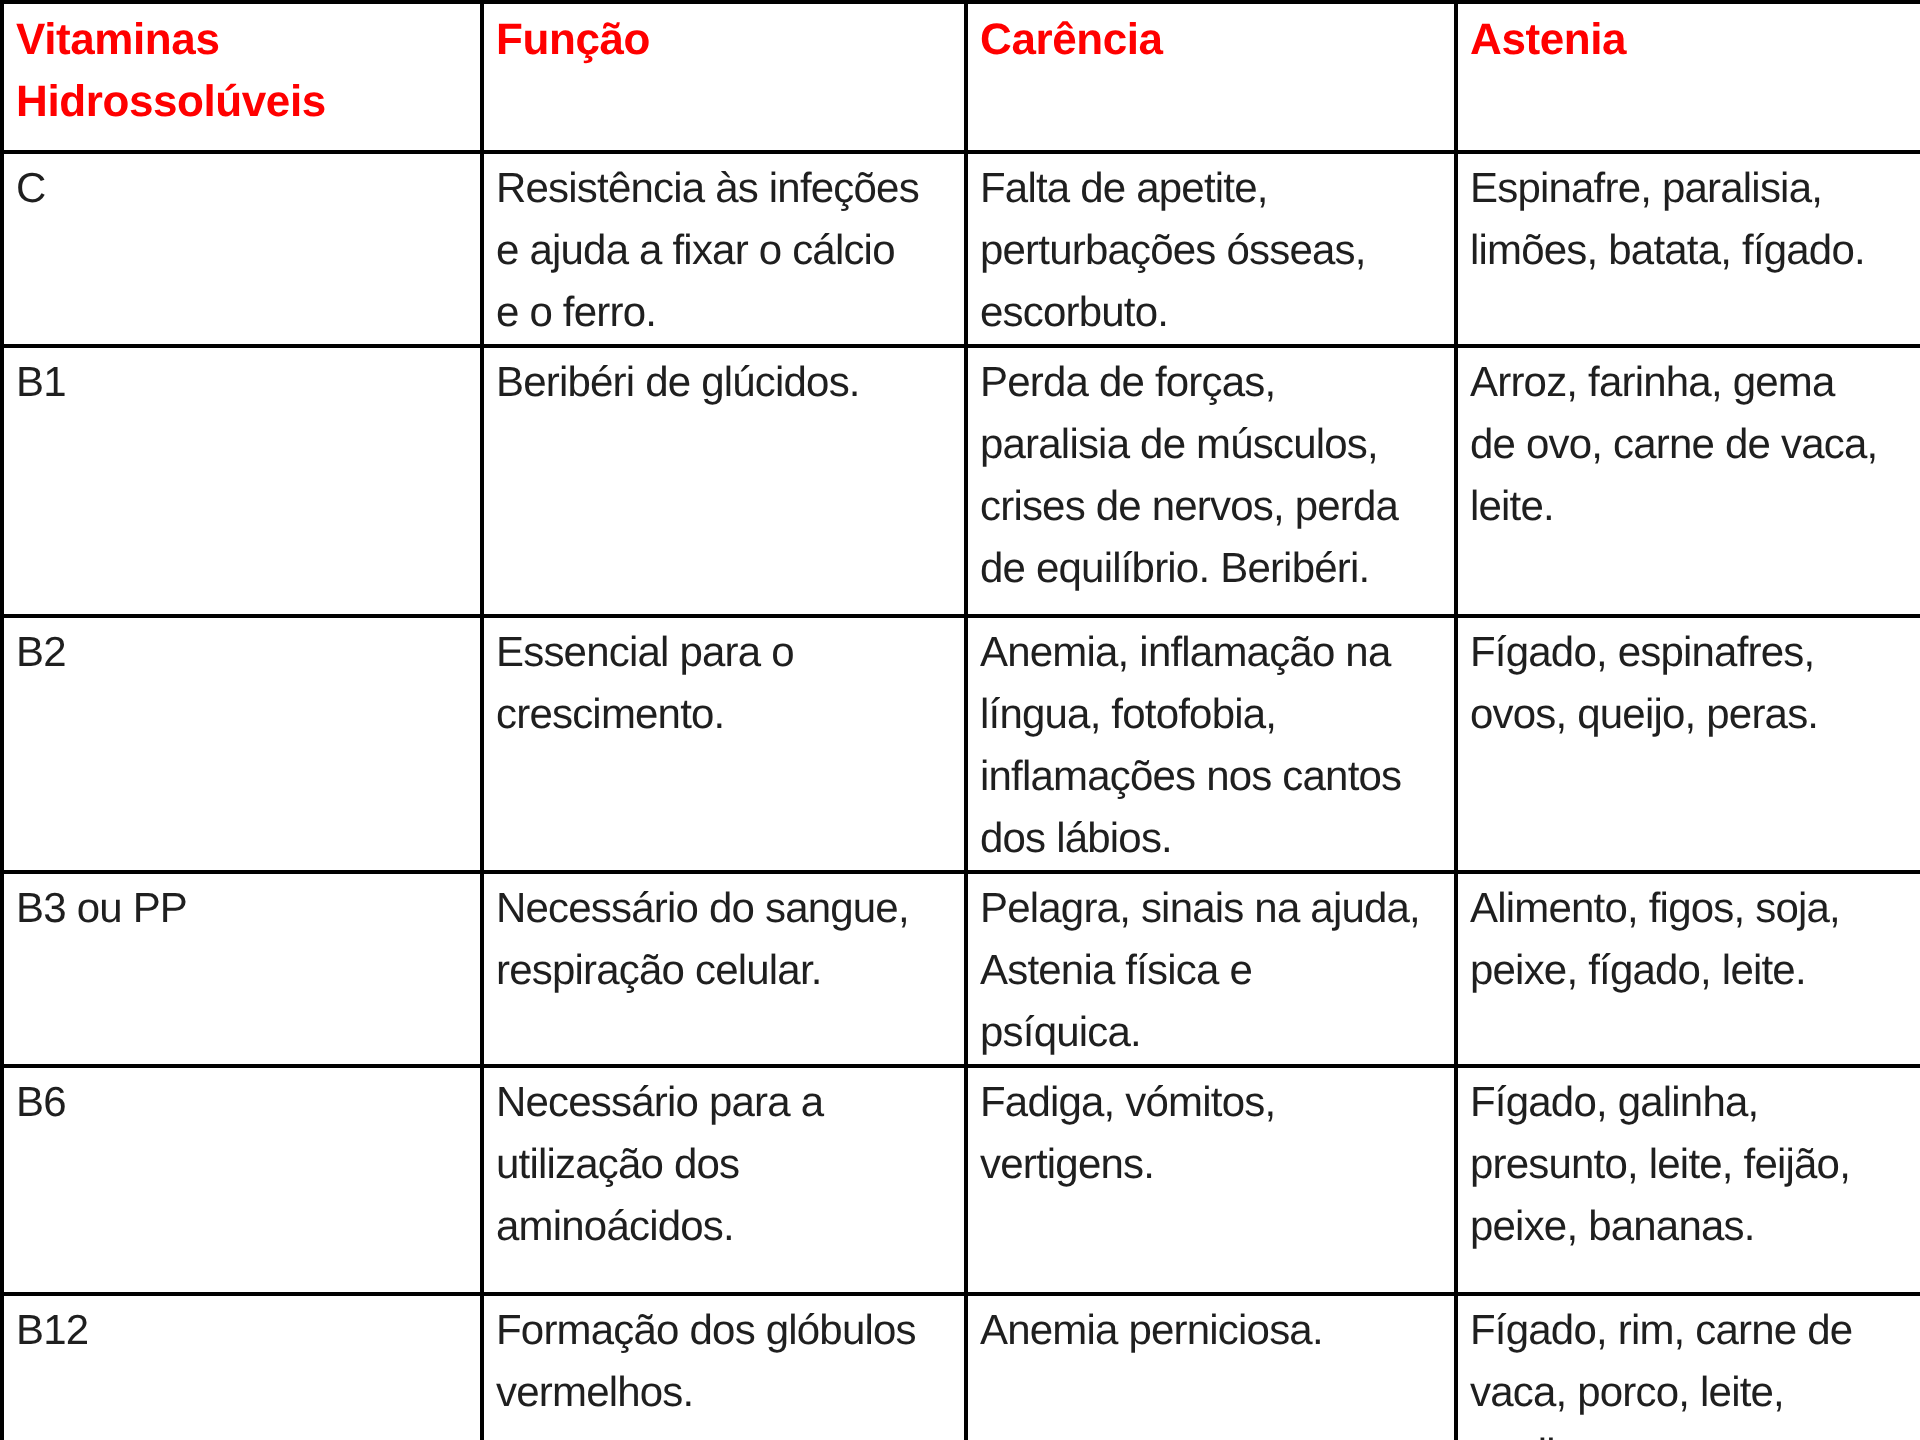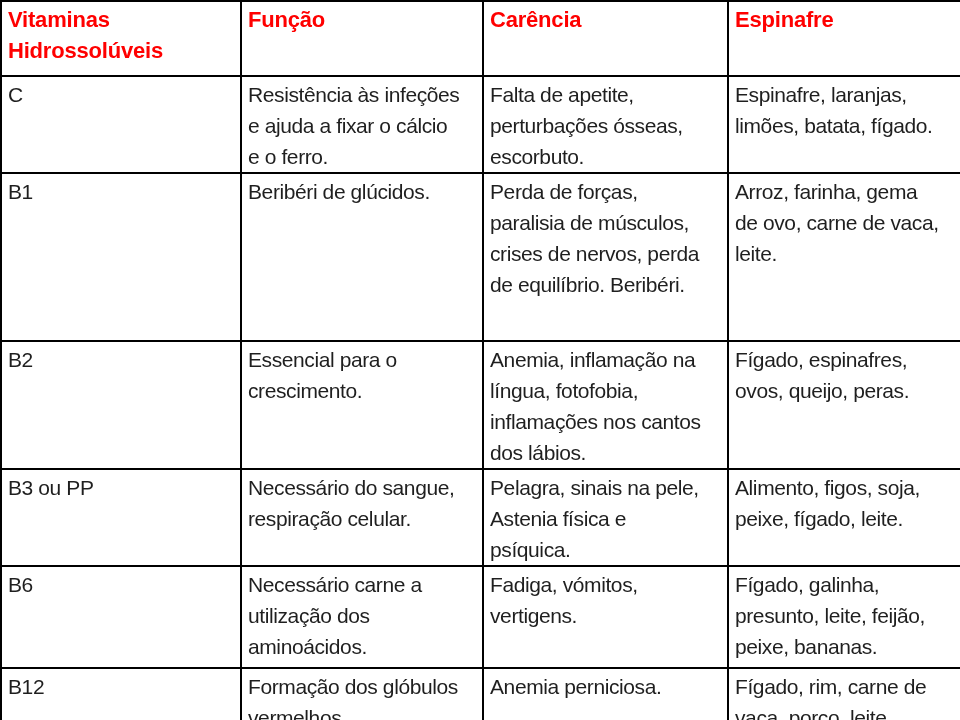--- a/index.html
+++ b/index.html
@@ -39,55 +39,55 @@
     letter-spacing: -0.2px;
   }
   
   col.c-vitamin  { width: 240px; }
   col.c-funcao   { width: 242px; }
   col.c-carencia { width: 245px; }
   col.c-alimento { width: 233px; }
   
   tr.r-header { height: 75px;  }
   tr.r-0      { height: 95px;  }
-  tr.r-1      { height: 168px; }
+  tr.r-1      { height: 135px; }
   tr.r-2      { height: 102px; }
   tr.r-3      { height: 95px; margin-top: 26px;  }
-  tr.r-4      { height: 102px; margin-left: 32px; }
+  tr.r-4      { height: 114px; margin-left: 32px; }
   tr.r-5      { height: 95px;  }
 </style>
 </head>
 <body>
 
 <table class="vitamins">
   <colgroup>
     <col class="c-vitamin">
     <col class="c-funcao">
     <col class="c-carencia">
     <col class="c-alimento">
   </colgroup>
   <thead>
     <tr class="r-header">
       <th>Vitaminas
 Hidrossolúveis</th>
       <th>Função</th>
       <th>Carência</th>
-      <th>Espinafre</th>
+      <th>Astenia</th>
     </tr>
   </thead>
   <tbody>
     <tr class="r-0">
       <td>C</td>
       <td>Resistência às infeções
 e ajuda a fixar o cálcio
 e o ferro.</td>
       <td>Falta de apetite,
 perturbações ósseas,
 escorbuto.</td>
-      <td>Espinafre, laranjas,
+      <td>Espinafre, paralisia,
 limões, batata, fígado.</td>
     </tr>
     <tr class="r-1">
       <td>B1</td>
       <td>Beribéri de glúcidos.</td>
       <td>Perda de forças,
 paralisia de músculos,
 crises de nervos, perda
 de equilíbrio. Beribéri.</td>
       <td>Arroz, farinha, gema
@@ -102,29 +102,29 @@
 língua, fotofobia,
 inflamações nos cantos
 dos lábios.</td>
       <td>Fígado, espinafres,
 ovos, queijo, peras.</td>
     </tr>
     <tr class="r-3">
       <td>B3 ou PP</td>
       <td>Necessário do sangue,
 respiração celular.</td>
-      <td>Pelagra, sinais na pele,
+      <td>Pelagra, sinais na ajuda,
 Astenia física e
 psíquica.</td>
       <td>Alimento, figos, soja,
 peixe, fígado, leite.</td>
     </tr>
     <tr class="r-4">
       <td>B6</td>
-      <td>Necessário carne a
+      <td>Necessário para a
 utilização dos
 aminoácidos.</td>
       <td>Fadiga, vómitos,
 vertigens.</td>
       <td>Fígado, galinha,
 presunto, leite, feijão,
 peixe, bananas.</td>
     </tr>
     <tr class="r-5">
       <td>B12</td>

